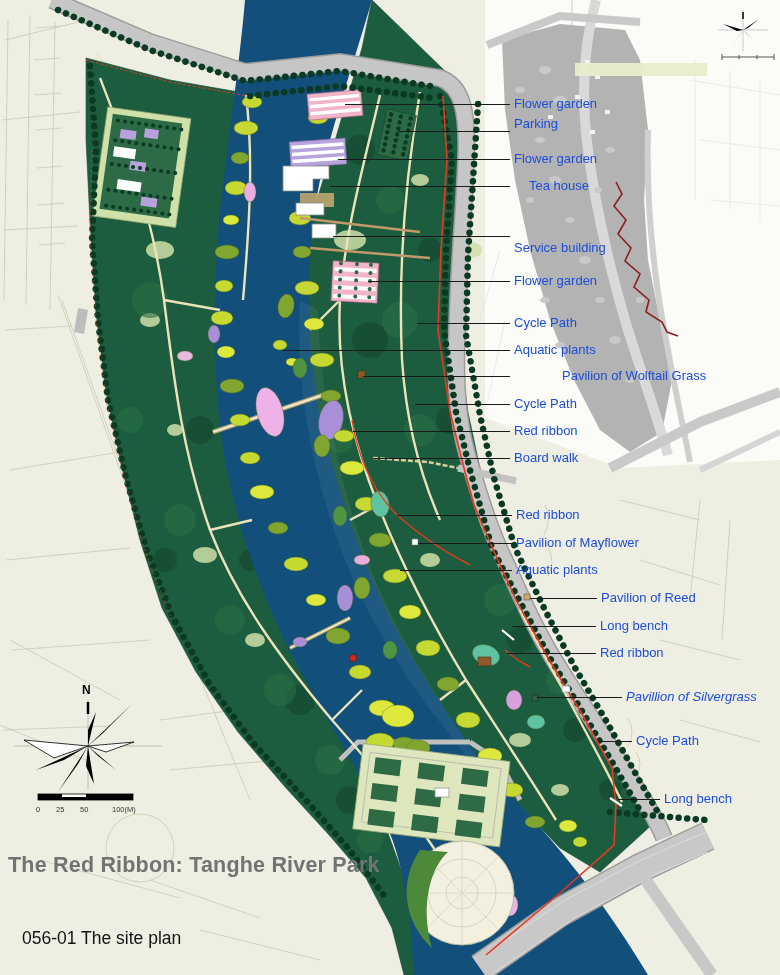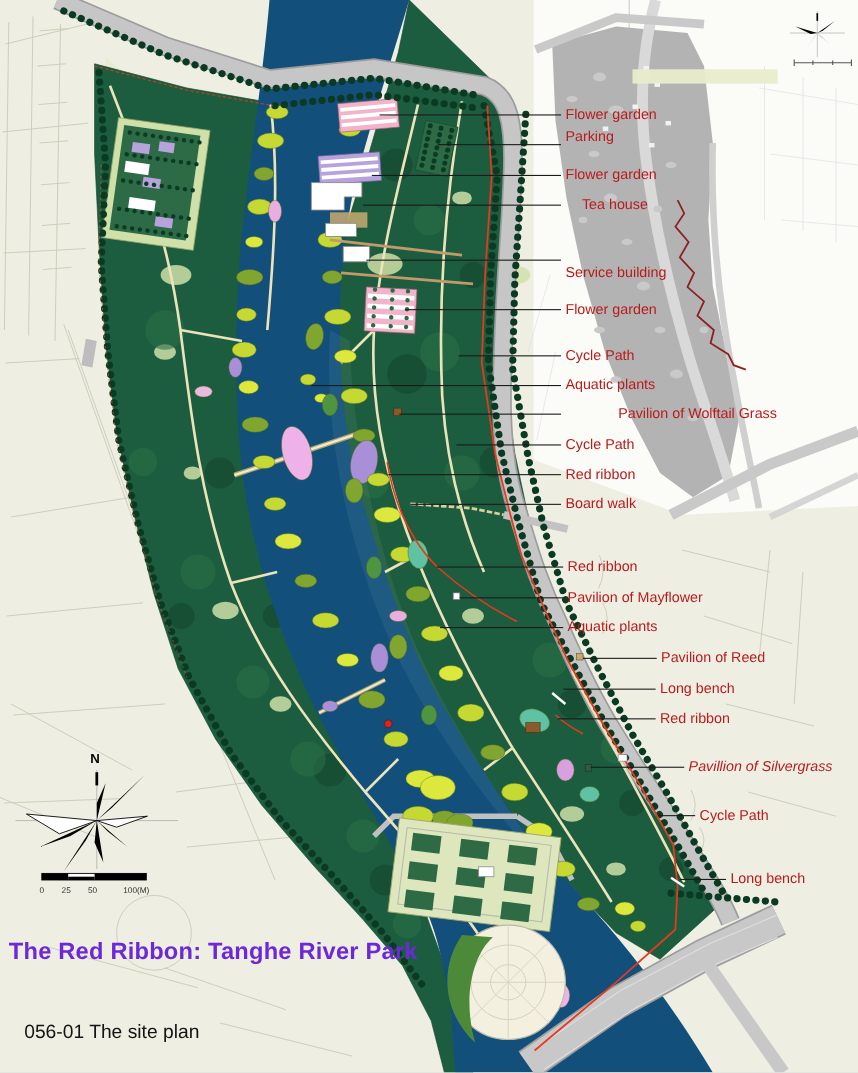--- a/index.html
+++ b/index.html
@@ -1,21 +1,21 @@
 <!DOCTYPE html>
 <html><head>
 <meta charset="utf-8">
 <style>
   html,body{margin:0;padding:0;background:#ddd;}
   .stage{position:relative;width:780px;height:975px;background:#eeeee3;overflow:hidden;
          font-family:"Liberation Sans",sans-serif;}
   .stage svg.base{position:absolute;left:0;top:0;}
-  .map-label{position:absolute;font-size:13px;line-height:15px;color:#b91c1c;white-space:nowrap;}
+  .map-label{position:absolute;font-size:13px;line-height:15px;color:#1d4ed8;white-space:nowrap;}
   .leader{position:absolute;height:0;border-top:1.2px solid #1b1b1b;}
-  .title{position:absolute;left:8px;top:853px;font-size:21.5px;font-weight:bold;color:#6d28d9;letter-spacing:.2px;}
+  .title{position:absolute;left:8px;top:853px;font-size:21.5px;font-weight:bold;color:#737373;letter-spacing:.2px;}
   .caption{position:absolute;left:22px;top:928px;font-size:17.5px;font-weight:normal;color:#141414;}
 </style>
 </head>
 <body>
 
 <div class="stage">
 
 <svg class="base" width="780" height="975" viewBox="0 0 780 975">
 
   <rect x="0" y="0" width="780" height="975" fill="#eeeee3"></rect>

